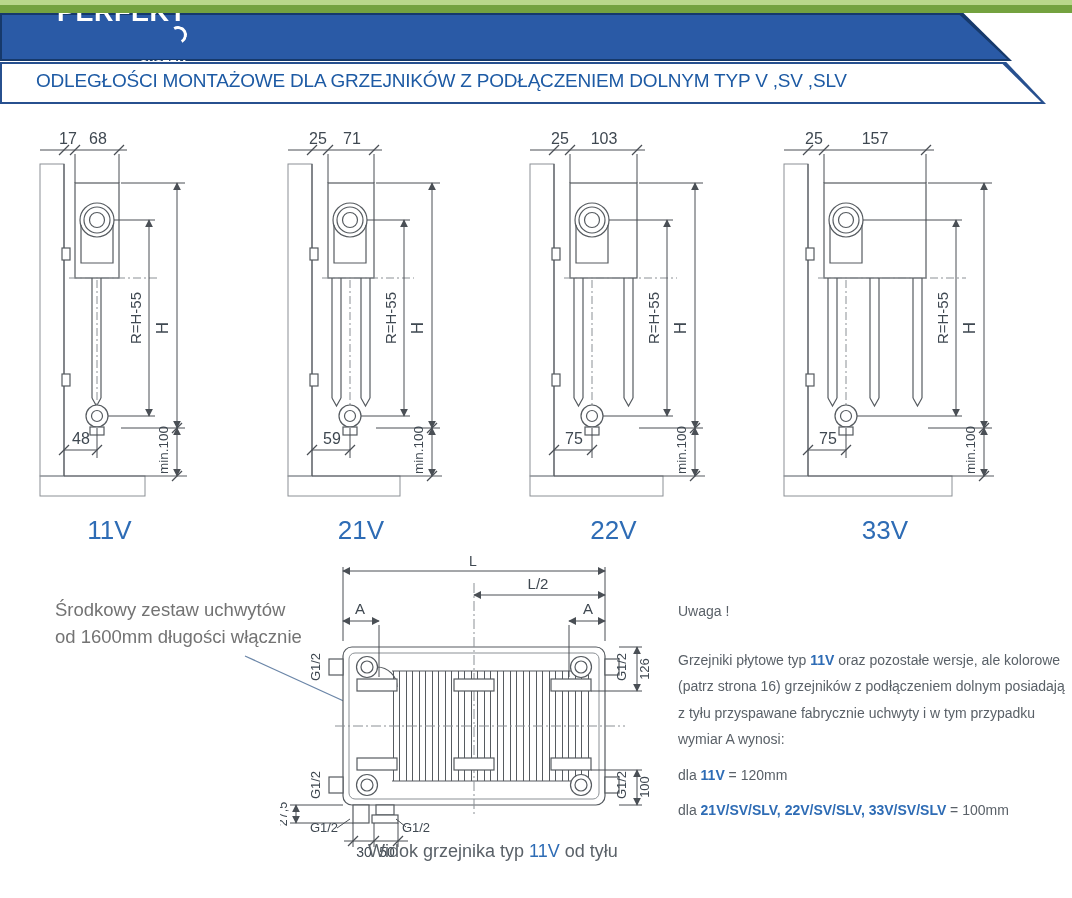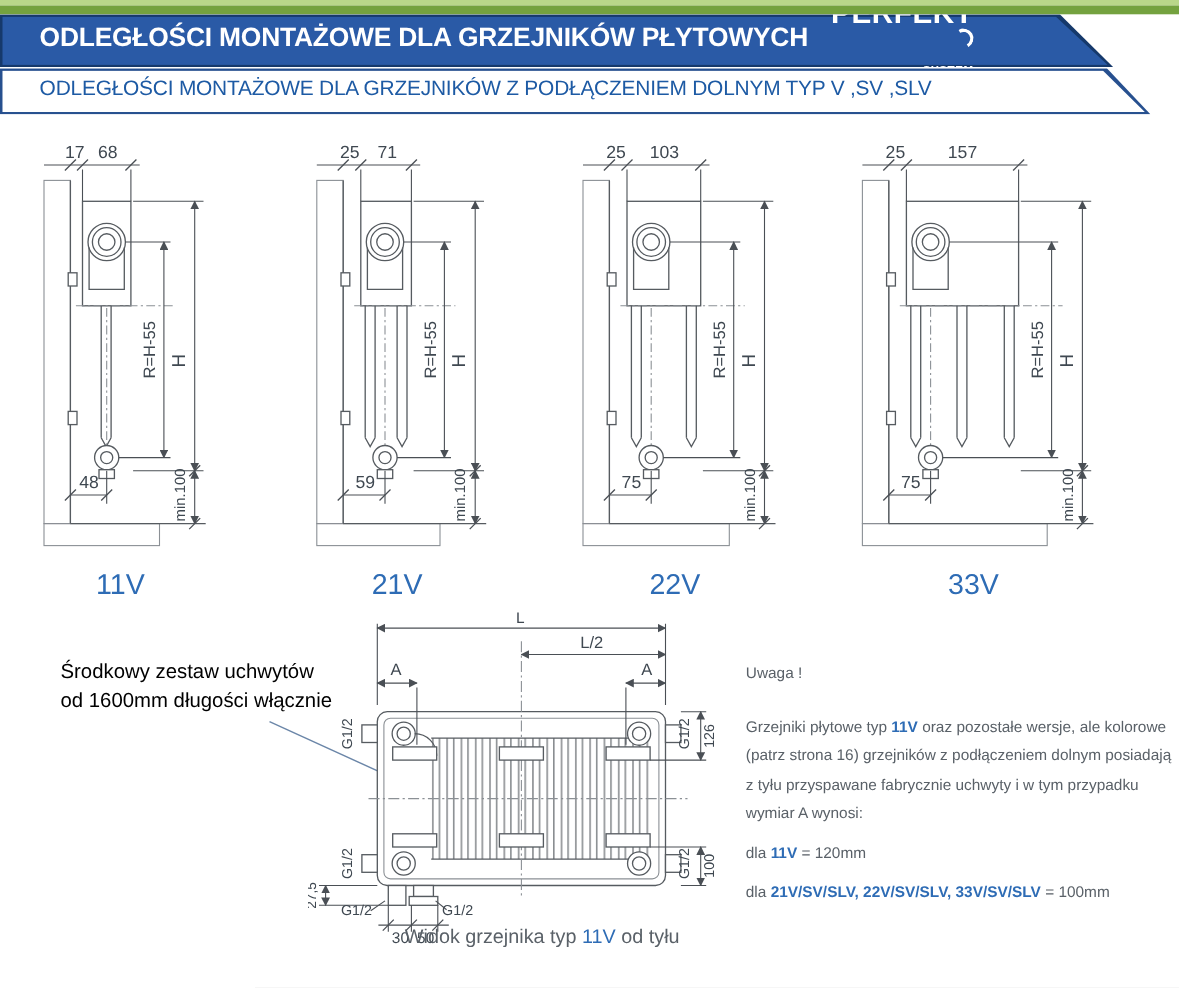--- a/index.html
+++ b/index.html
@@ -29,21 +29,21 @@
           color:#1d5aa4;font-size:19px;font-weight:500;letter-spacing:-0.2px;white-space:nowrap;}
   
   .col{position:absolute;top:128px;}
   .col .typelabel{text-align:center;margin-top:8px;font-size:26px;color:#2e6cb5;font-weight:500;}
   svg text{fill:#3f4851;font-family:"Liberation Sans",sans-serif;}
   svg .ln{stroke:#565b60;stroke-width:1.2;fill:none;}
   svg .lt{stroke:#8b9095;stroke-width:1;fill:none;}
   svg .dim{stroke:#4a4f55;stroke-width:1;fill:none;}
   svg .wh{fill:#ffffff;stroke:#565b60;stroke-width:1.2;}
   
-  .note-left{position:absolute;left:55px;top:596px;width:268px;font-size:18.5px;line-height:27px;color:#000000;}
+  .note-left{position:absolute;left:55px;top:596px;width:268px;font-size:18.5px;line-height:27px;color:#737373;}
   .note-right{position:absolute;left:678px;top:598px;width:394px;font-size:14px;line-height:26.5px;color:#5a6168;}
   .note-right .title{margin-bottom:22px;}
   .note-right p{margin:0 0 9px 0;}
   .acc{color:#2e6cb5;font-weight:600;}
   .caption{position:absolute;left:368px;top:841px;font-size:18px;color:#5a6168;}
   .leader{position:absolute;left:240px;top:648px;}
 </style>
 </head>
 <body>
 
@@ -68,21 +68,20 @@
   </svg>
 
   <div class="strip">
       <div class="lt"></div>
       <div class="dk"></div>
     </div>
 
   <div class="b1o">
     <div class="b1i"></div>
     <div class="b1text">
-      <span>ODLEGŁOŚCI  MONTAŻOWE  DLA GRZEJNIKÓW  PŁYTOWYCH</span>
       <span class="logo">
         <span class="main">PERFEKT</span>
         <span class="hook"></span>
         <span class="sub">SYSTEM</span>
       </span>
     </div>
   </div>
 
   <div class="b2o">
     <div class="b2i"></div>

